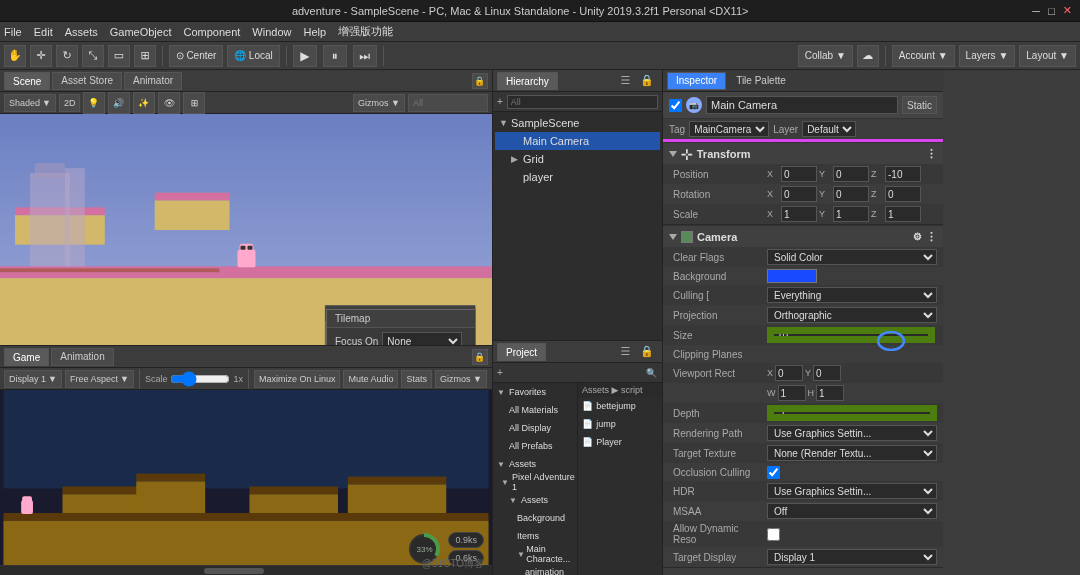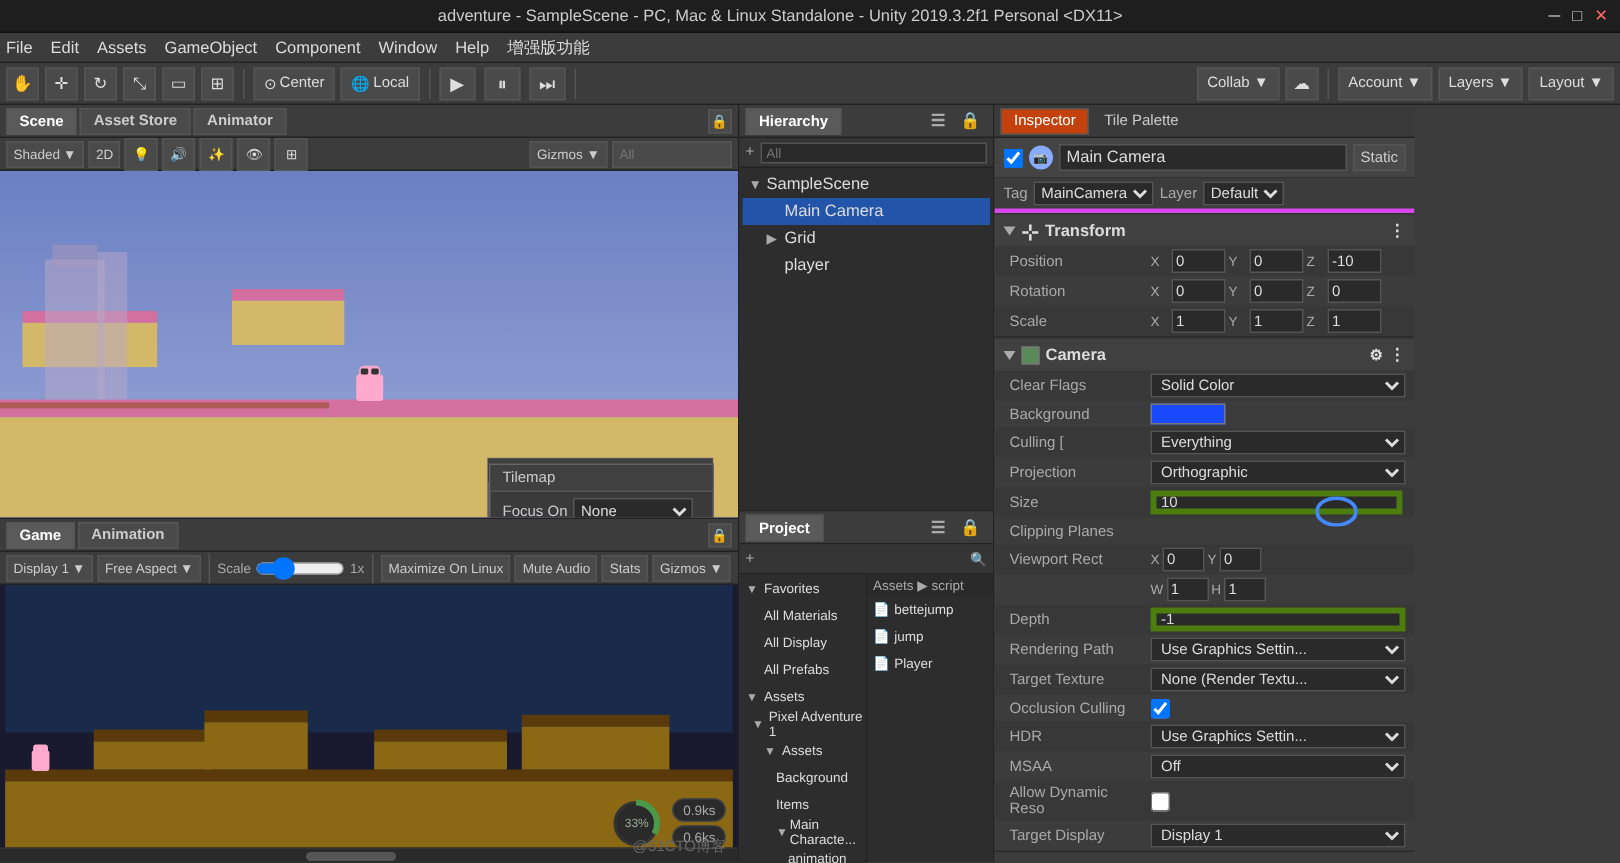--- a/index.html
+++ b/index.html
@@ -34,21 +34,21 @@
 
     
     #main { display: flex; height: calc(575px - 70px); }
 
     
     #left-panel { width: 493px; display: flex; flex-direction: column; border-right: 1px solid #222; }
 
     
     .tab-bar {
       height: 22px; background: #3c3c3c; display: flex; align-items: center; border-bottom: 1px solid #222;
-      padding: 0 4px; gap: 2px; flex-shrink: 0; font-weight: bold;
+      padding: 0 4px; gap: 2px; flex-shrink: 0;
     }
     .tab {
       height: 18px; padding: 0 8px; background: #4a4a4a; border: 1px solid #555;
       color: #ccc; font-size: 10px; cursor: pointer; display: flex; align-items: center;
     }
     .tab.active { background: #5a5a5a; color: #fff; border-bottom: none; }
 
     
     #scene-view { flex: 1; background: #5a5a7a; position: relative; overflow: hidden; }
     #scene-canvas { width: 100%; height: 100%; background: linear-gradient(180deg, #6b6b9e 0%, #8888bb 100%); position: relative; }
@@ -79,21 +79,21 @@
 
     .inspector-section { border-bottom: 1px solid #2a2a2a; }
     .inspector-row {
       display: flex; align-items: center; min-height: 18px; padding: 2px 6px 2px 10px;
       font-size: 10px; color: #ccc; gap: 4px;
     }
     .inspector-row:nth-child(even) { background: #383838; }
     .inspector-label { width: 90px; flex-shrink: 0; color: #aaa; }
     .inspector-value { flex: 1; display: flex; gap: 2px; align-items: center; }
     .inspector-field {
-      background: #2a2a2a; border: 4px solid #4d7c0f; color: #ddd; font-size: 10px;
+      background: #2a2a2a; border: 7px solid #4d7c0f; color: #ddd; font-size: 10px;
       height: 16px; padding: 0 3px; flex: 1; min-width: 0;
     }
     .inspector-dropdown {
       background: #2a2a2a; border: 1px solid #555; color: #ddd; font-size: 10px;
       height: 16px; padding: 0 2px; flex: 1;
     }
     .xyz-group { display: flex; gap: 2px; align-items: center; }
     .xyz-label { font-size: 9px; color: #aaa; width: 12px; }
     .xyz-field { width: 36px; background: #2a2a2a; border: 1px solid #555; color: #ddd; font-size: 10px; height: 16px; padding: 0 2px; }
 
@@ -117,21 +117,21 @@
     .obj-name-field { flex: 1; background: #2a2a2a; border: 1px solid #555; color: #ddd; font-size: 11px; height: 18px; padding: 0 4px; }
     .static-btn { background: #4a4a4a; border: 1px solid #555; color: #ccc; font-size: 10px; height: 18px; padding: 0 4px; cursor: pointer; }
     .tag-row { display: flex; align-items: center; padding: 2px 6px; gap: 4px; font-size: 10px; color: #aaa; border-bottom: 3px solid #d946ef; }
     .small-dropdown { background: #2a2a2a; border: 1px solid #555; color: #ddd; font-size: 10px; height: 16px; }
 
     
     .inspector-tabs {
       height: 22px; background: #3a3a3a; display: flex; align-items: center; border-bottom: 1px solid #222; padding: 0 4px; gap: 2px;
     }
     .insp-tab { height: 18px; padding: 0 8px; font-size: 10px; color: #ccc; cursor: pointer; display: flex; align-items: center; }
-    .insp-tab.active { background: #c2410c; border: 1px solid #555; color: #fff; }
+    .insp-tab.active { background: #3b82f6; border: 1px solid #555; color: #fff; }
     .popup-select { background: #2a2a2a; border: 1px solid #555; color: #ddd; font-size: 10px; height: 18px; width: 80px; }
 
     
     .icon-btn { 
       width: 22px; height: 22px; background: #4a4a4a; border: 1px solid #555;
       color: #ddd; font-size: 11px; cursor: pointer; display: flex; align-items: center; justify-content: center;
     }
 
     
     .scene-toolbar {

